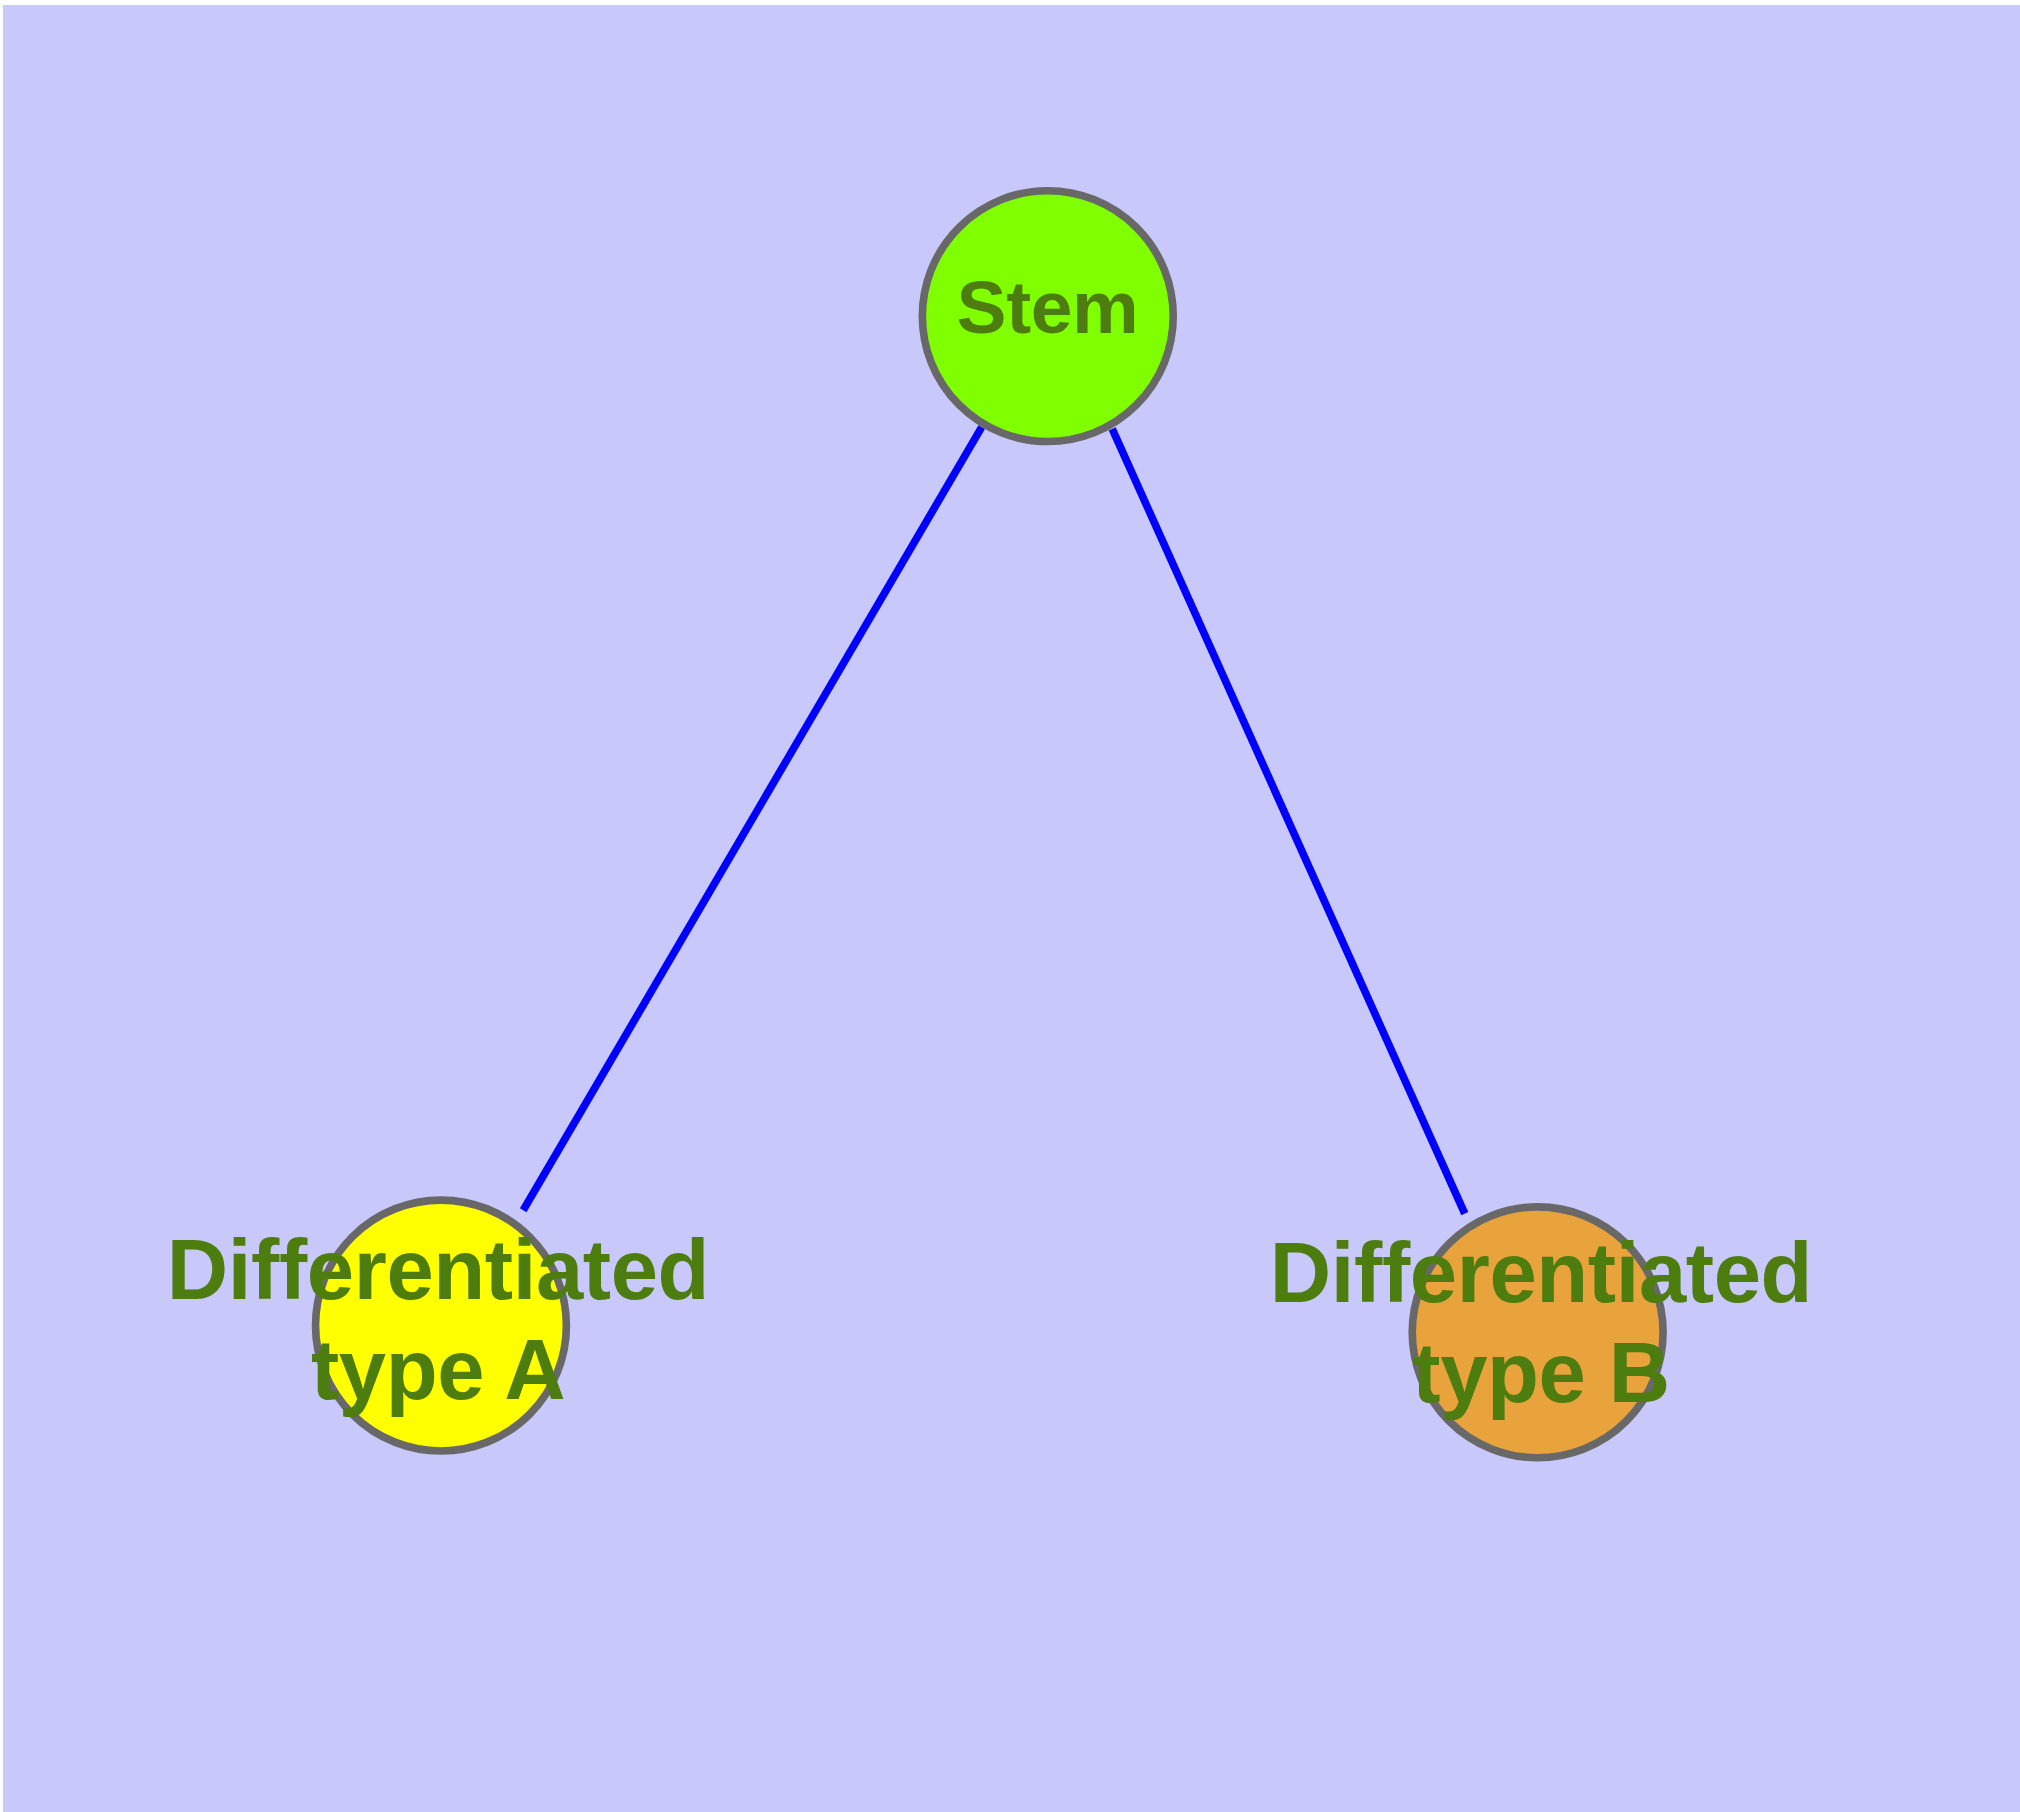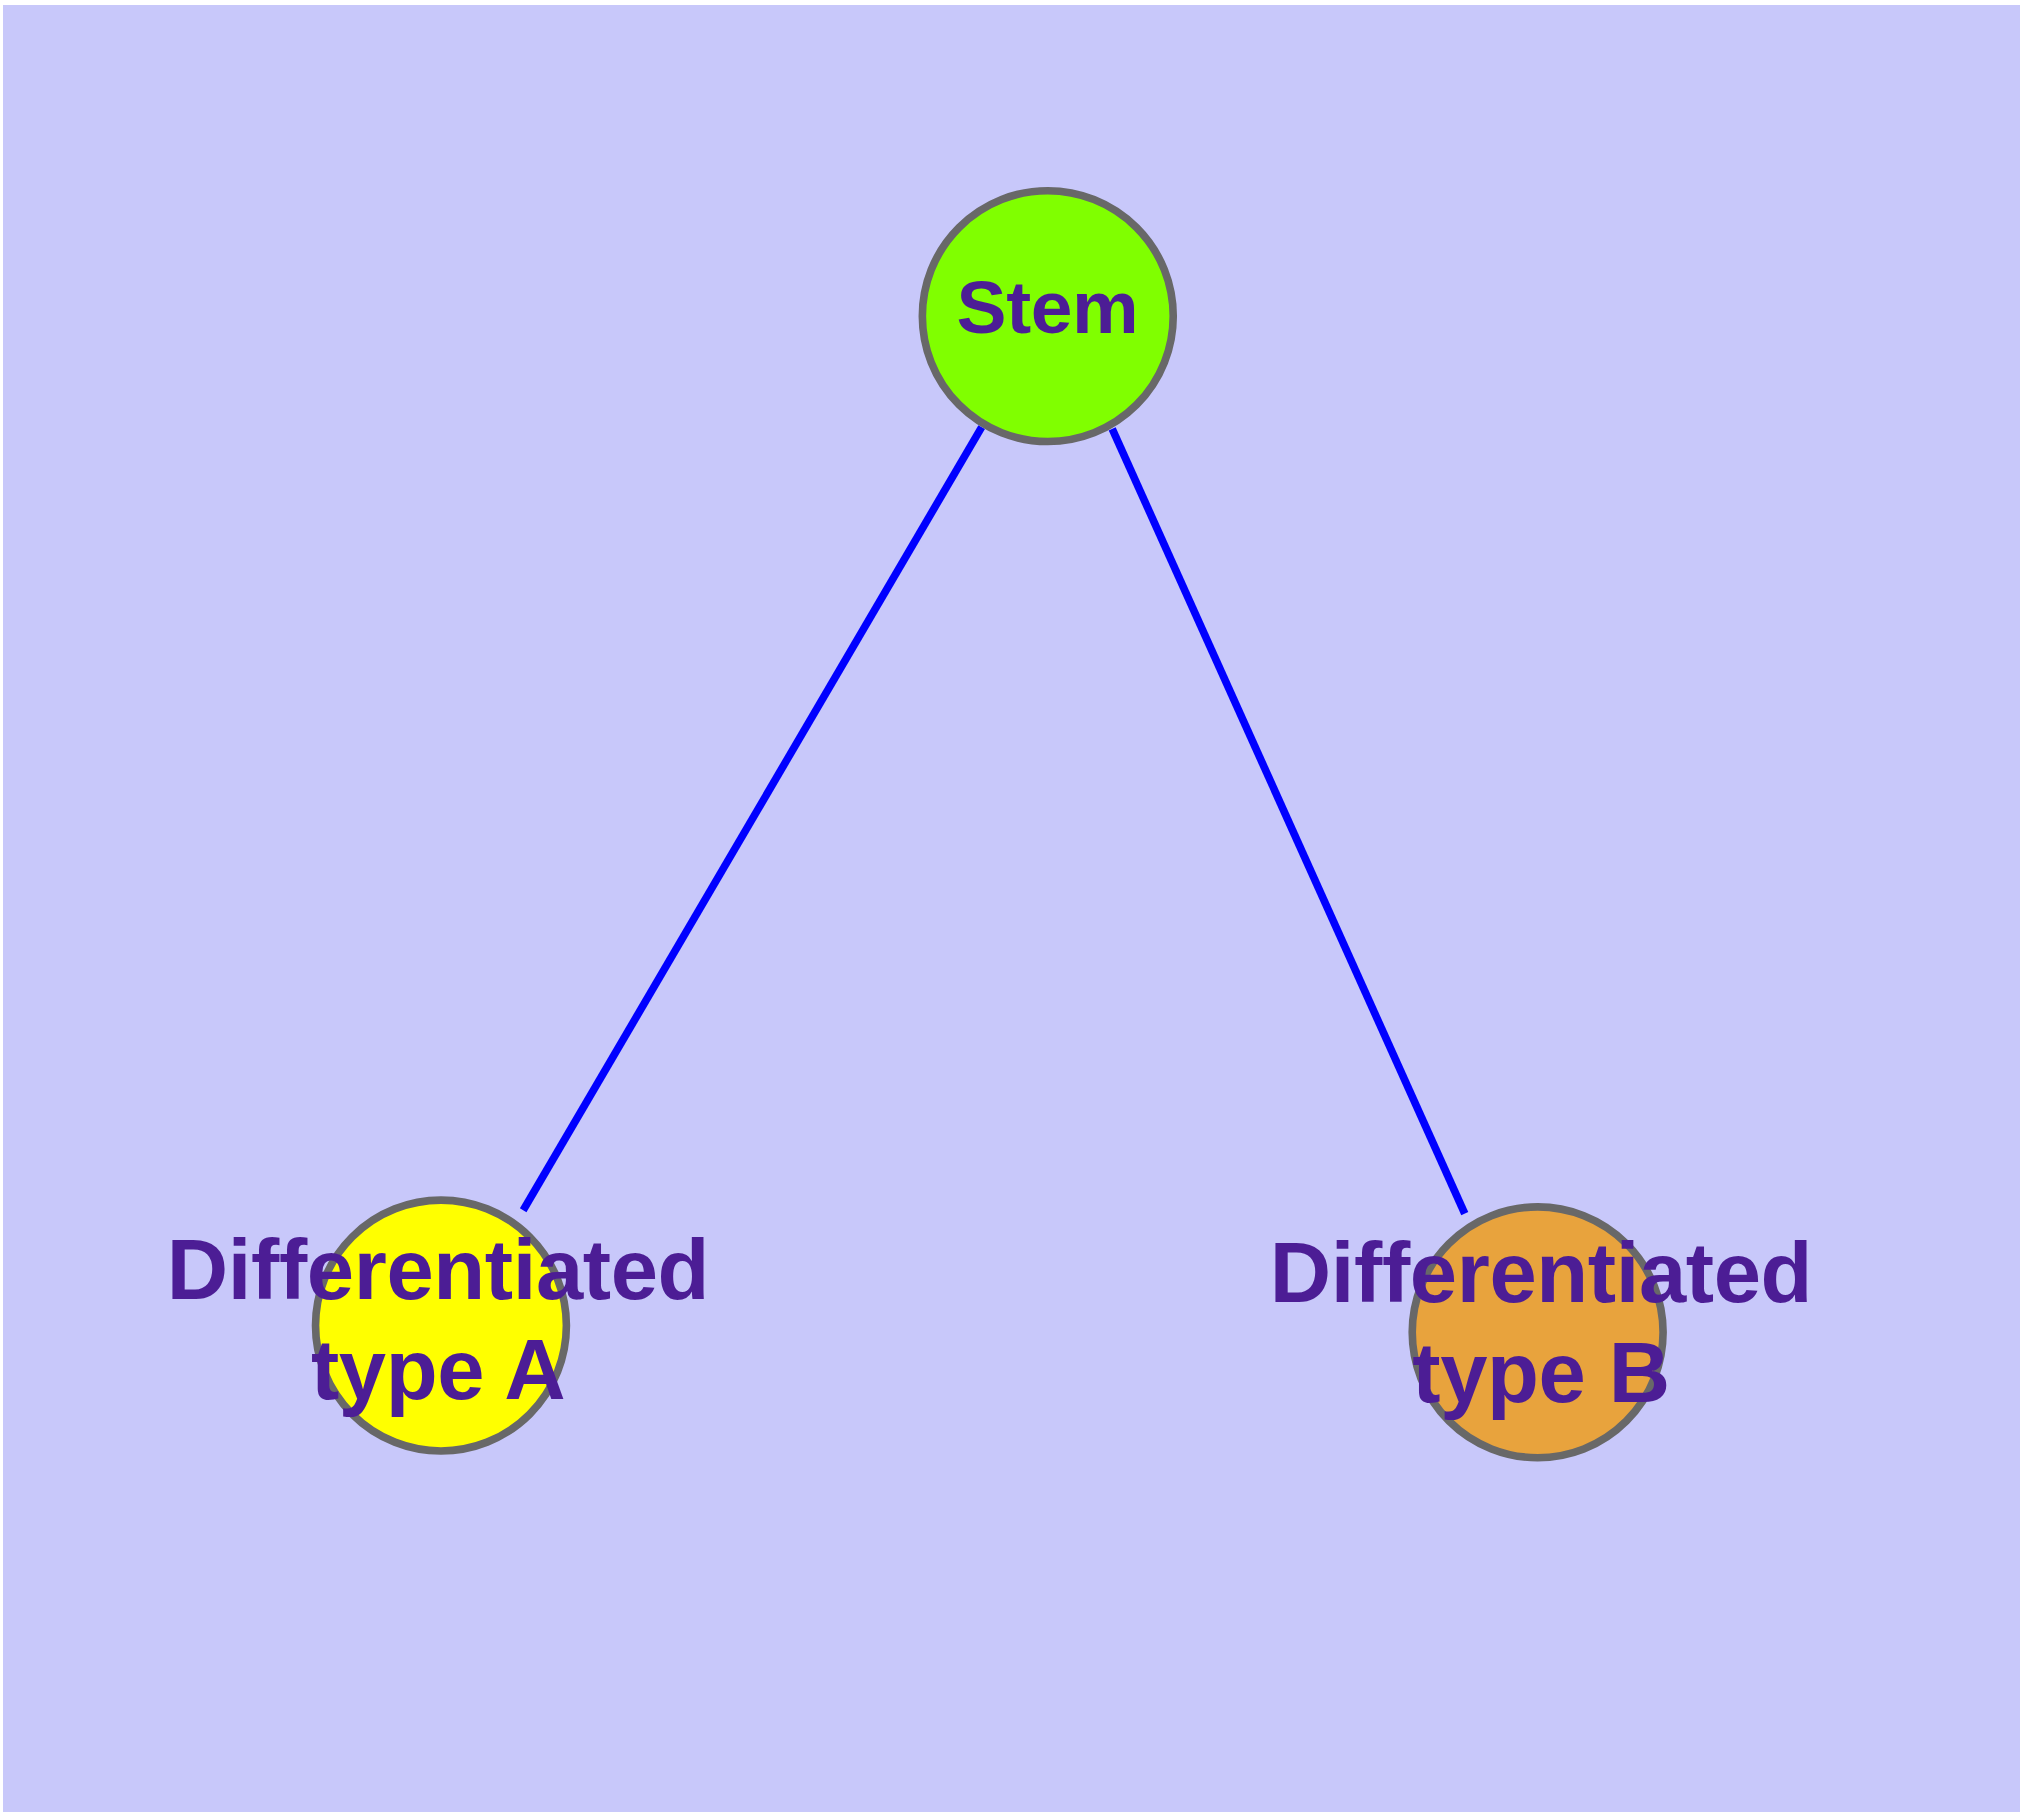--- a/index.html
+++ b/index.html
@@ -37,21 +37,21 @@
     stroke-width: 9;
   }
   .edge-line {
     stroke: #0000ff;
     stroke-width: 9;
     stroke-linecap: butt;
   }
   .node-label {
     position: absolute;
     text-align: center;
-    color: #4c1d95;
+    color: #4d7c0f;
     font-weight: bold;
     line-height: 1.18;
     white-space: pre;
     letter-spacing: -0.4px;
     -webkit-font-smoothing: antialiased;
   }
   #label-stem {
     font-size: 75px;
     width: 593px;
   }

